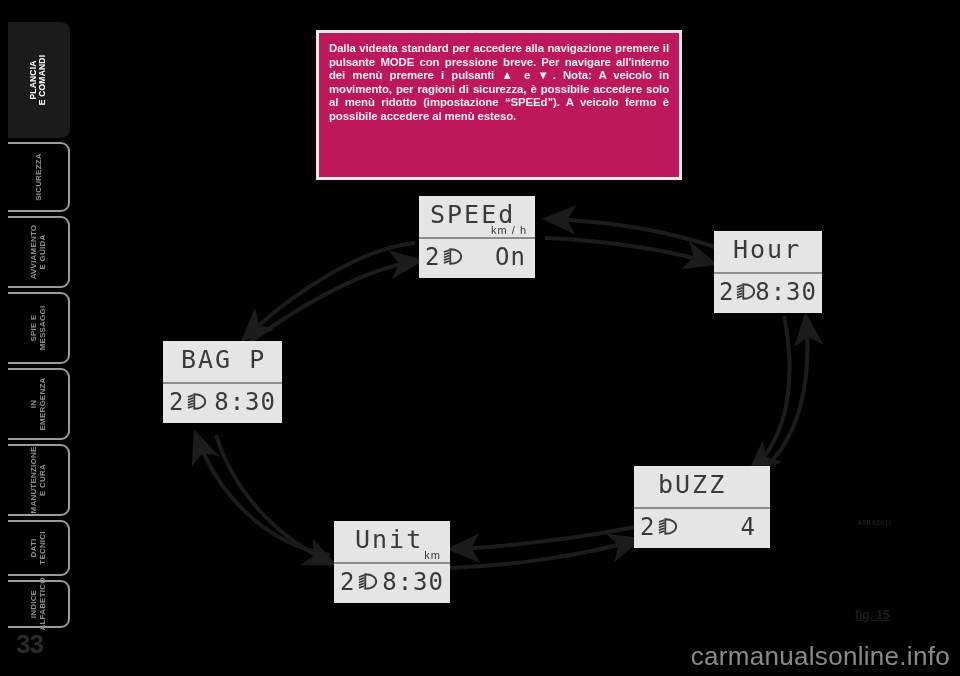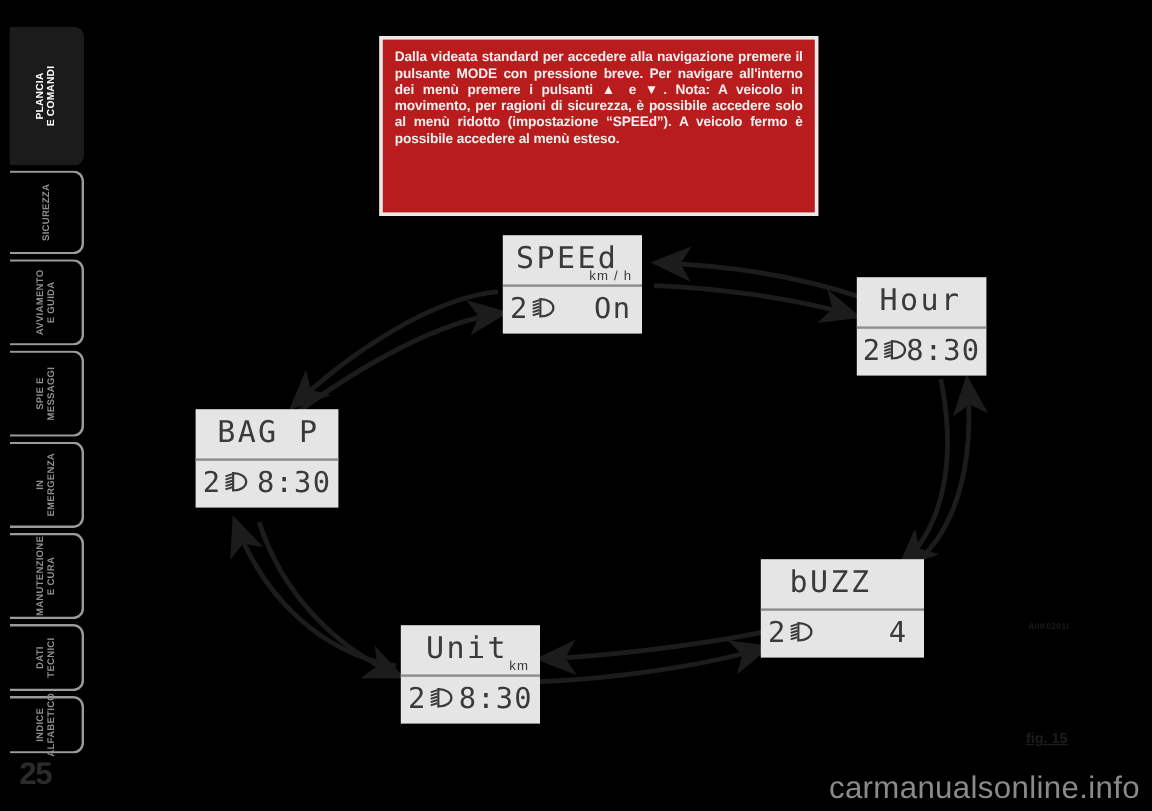--- a/index.html
+++ b/index.html
@@ -20,21 +20,21 @@
   }
   .tab.active .vlabel{color:#ffffff;font-size:8.5px;}
   .tab.dim .vlabel{color:#8f8f8f;}
   #page-num{position:absolute;left:16px;bottom:16px;color:#2b2b2b;
             font-size:26px;font-weight:bold;letter-spacing:-1px;}
   #spine{position:absolute;left:70px;top:0;width:3px;height:676px;background:#000;}
 
   
   #note-box{
     position:absolute;left:316px;top:30px;width:366px;height:150px;
-    border:3px solid #e9e9e9;box-sizing:border-box;background:#b91c1c;
+    border:3px solid #e9e9e9;box-sizing:border-box;background:#be185d;
   }
   #note-text{
     position:absolute;left:10px;top:9px;width:340px;
     color:#f0f0f0;font-size:11.4px;line-height:13.6px;font-weight:bold;
     letter-spacing:-0.1px;text-align:justify;
   }
 
   
   .lcd{position:absolute;background:#e5e5e5;box-sizing:border-box;}
   .lcd .top{position:relative;height:50%;}
@@ -86,21 +86,21 @@
   <div class="tab dim" style="top:444px;height:72px;">
     <span class="vlabel">MANUTENZIONE<br>E CURA</span>
   </div>
   <div class="tab dim" style="top:520px;height:56px;">
     <span class="vlabel">DATI<br>TECNICI</span>
   </div>
   <div class="tab dim" style="top:580px;height:48px;">
     <span class="vlabel">INDICE<br>ALFABETICO</span>
   </div>
 
-  <div id="page-num">25</div>
+  <div id="page-num">33</div>
 </div>
 
 <div id="note-box">
   <div id="note-text">Dalla videata standard per accedere alla navigazione premere il pulsante MODE con pressione breve. Per navigare all'interno dei menù premere i pulsanti ▲ e ▼. Nota: A veicolo in movimento, per ragioni di sicurezza, è possibile accedere solo al menù ridotto (impostazione “SPEEd”). A veicolo fermo è possibile accedere al menù esteso.</div>
 </div>
 
 <svg id="arrows" viewBox="0 0 960 676">
   <defs>
     <marker id="ah" markerWidth="9" markerHeight="9" refX="7" refY="4.5" orient="auto" markerUnits="strokeWidth">
       <path d="M0,0.8 L8.5,4.5 L0,8.2 L2.2,4.5 Z" fill="#1c1c1c"></path>

